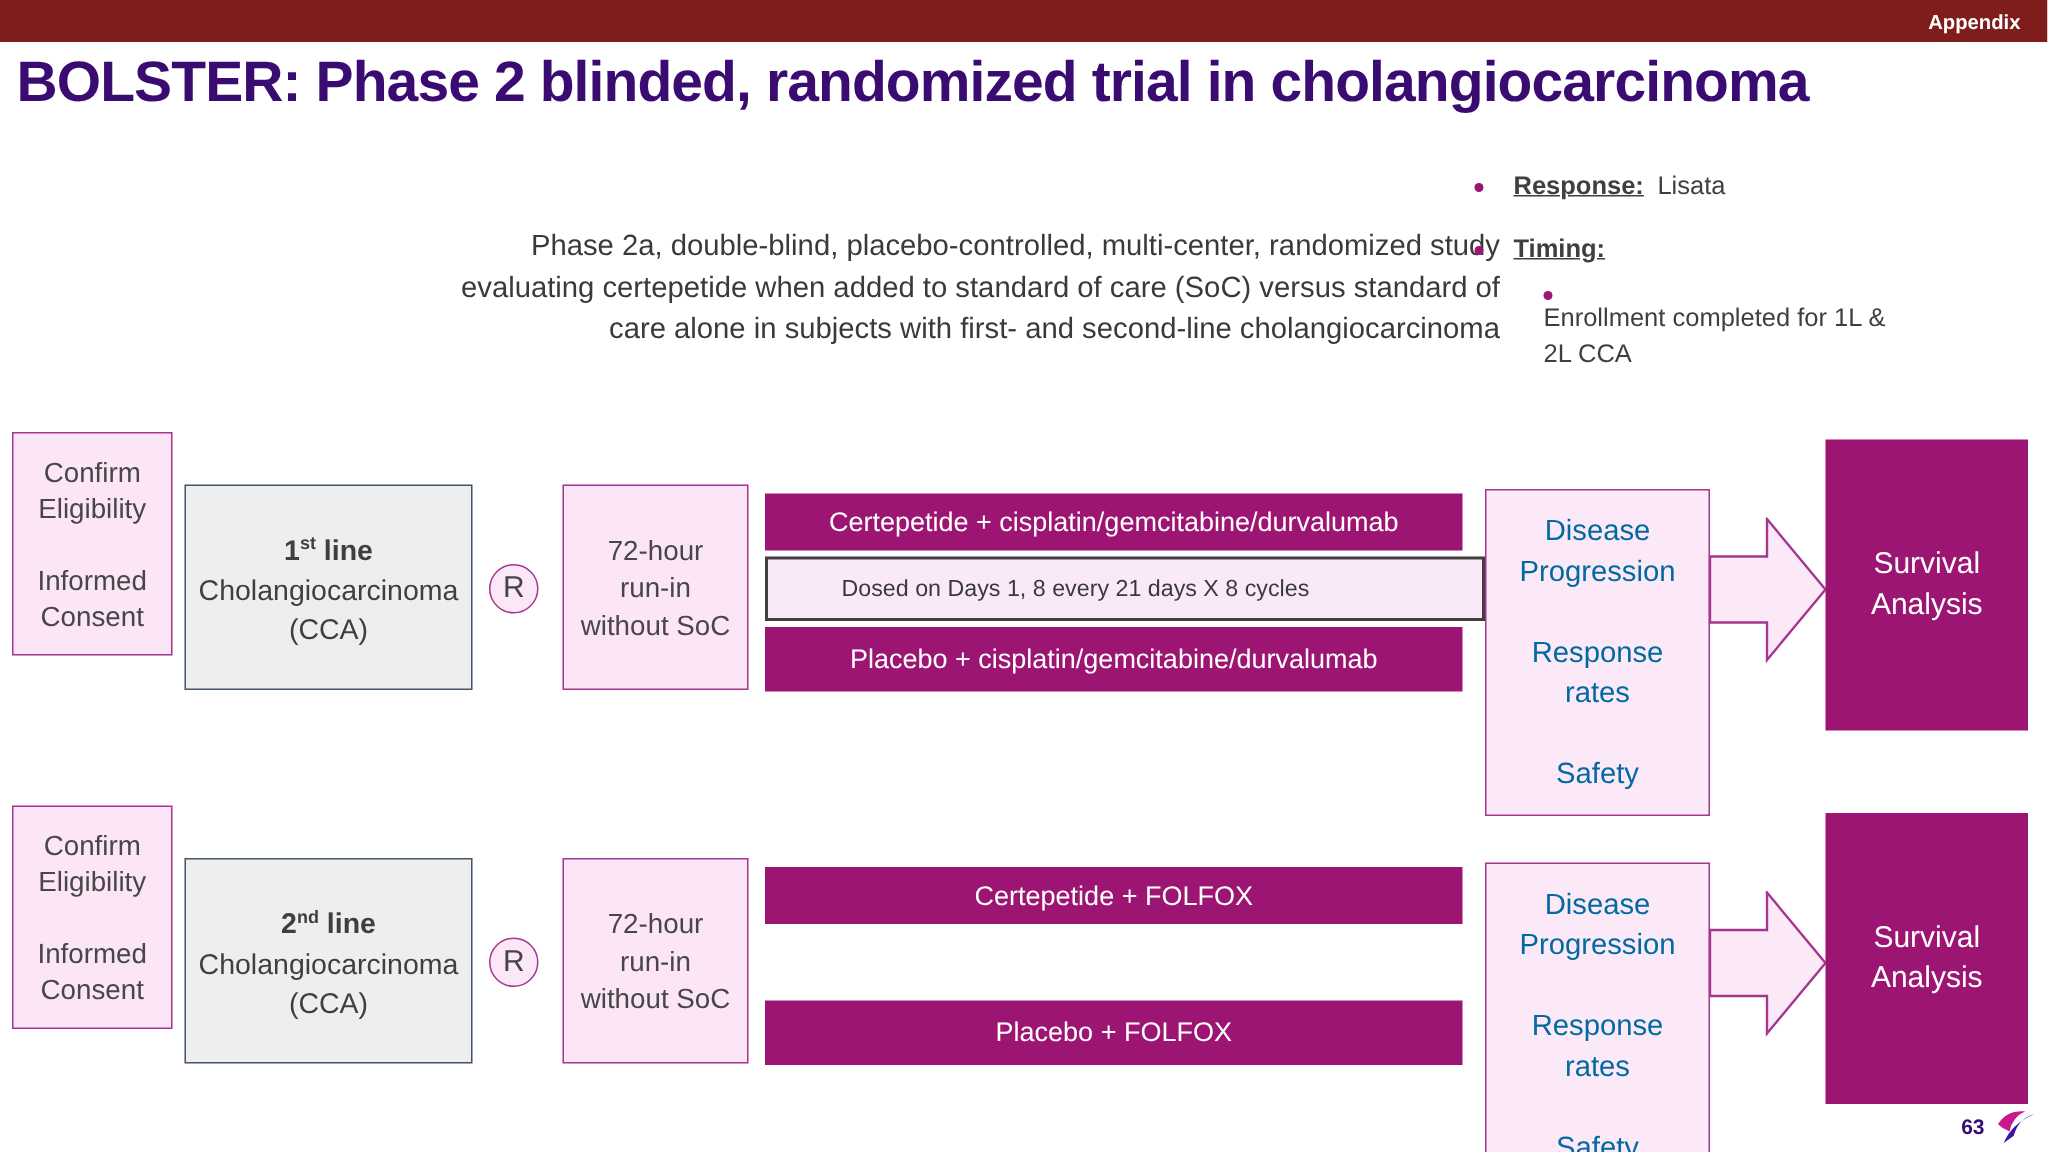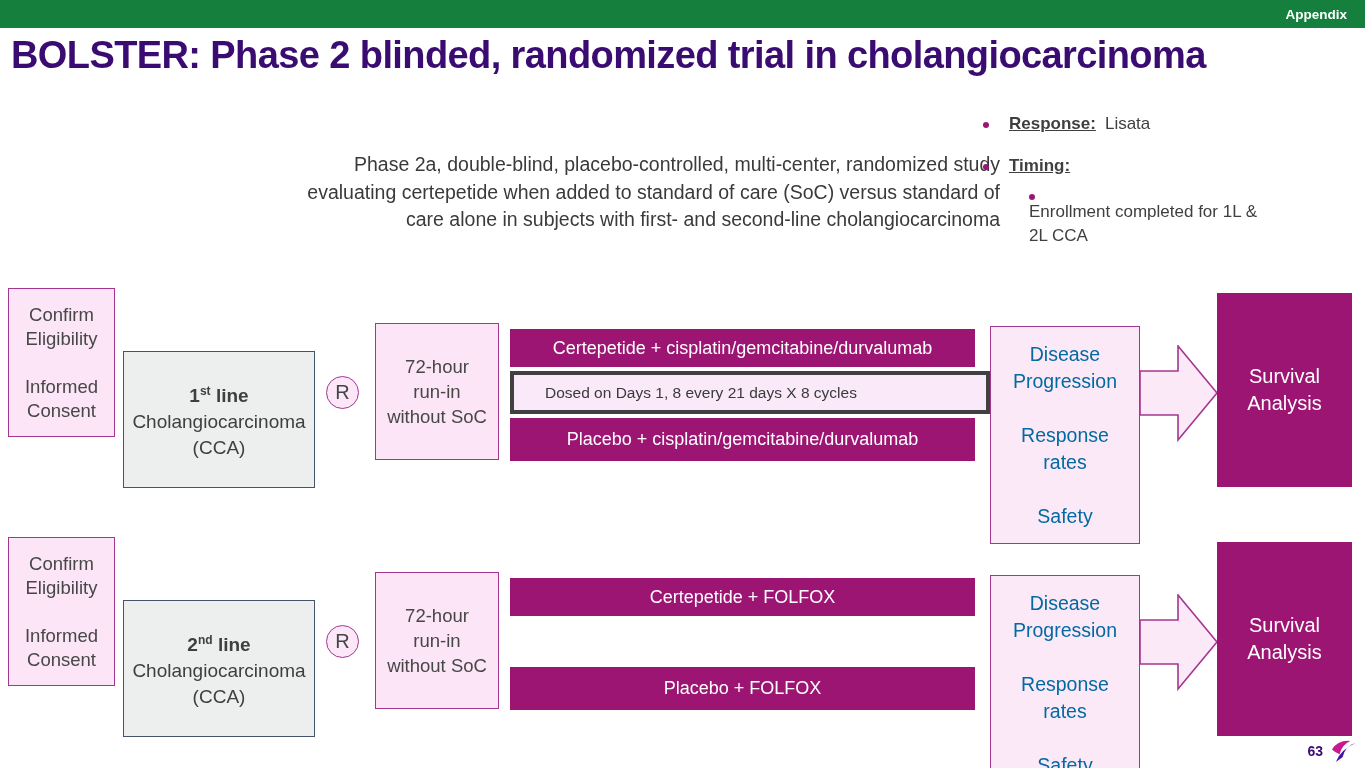--- a/index.html
+++ b/index.html
@@ -3,21 +3,21 @@
 <meta charset="utf-8">
 <style>
   * { margin:0; padding:0; box-sizing:border-box; }
   html,body { width:1365px; height:768px; }
   body {
     position:relative; background:#ffffff; overflow:hidden;
     font-family:"Liberation Sans", sans-serif; color:#3f3f3f;
   }
   .topbar {
     position:absolute; top:0; left:0; width:1365px; height:28px;
-    background:#15803d; display:flex; align-items:center; justify-content:flex-end;
+    background:#7f1d1d; display:flex; align-items:center; justify-content:flex-end;
     padding-right:18px;
   }
   .topbar-label { color:#ffffff; font-size:13.5px; font-weight:bold; }
   .slide-title {
     position:absolute; top:34px; left:11px; width:1340px;
     font-size:38px; font-weight:bold; color:#3a0c72; letter-spacing:-0.6px;
     white-space:nowrap;
   }
   .study-desc {
     position:absolute; top:151px; left:150px; width:850px;
@@ -47,21 +47,21 @@
     align-items:center; justify-content:center; text-align:center;
   }
   .pinkfill { background:#fbe5f7; border:1.6px solid #a5368f; }
   .eligibility {
     left:8px; top:8px; width:107px; height:149px;
     font-size:18.5px; line-height:24px; color:#474747; white-space:pre-line;
   }
   .population {
     left:123px; top:43px; width:192px; height:137px;
     background:#edefee; border:1.6px solid #44546a;
-    font-size:19px; line-height:26px; color:#3f3f3f;margin-top:28px;
+    font-size:19px; line-height:26px; color:#3f3f3f;
   }
   .pop-title { font-weight:bold; }
   .pop-title sup { font-size:12px; }
   .r-circle {
     position:absolute; left:326px; top:96px; width:33px; height:33px;
     border-radius:50%; background:#fbe7f8; border:1.6px solid #a5368f;
     display:flex; align-items:center; justify-content:center;
     font-size:20px; color:#454545;
   }
   .runin {
@@ -69,22 +69,22 @@
     font-size:18.5px; line-height:25px; color:#474747; white-space:pre-line;
   }
   .bands { position:absolute; left:510px; top:49px; width:480px; height:132px;border-radius:27px; }
   .band {
     position:absolute; left:0; display:flex; align-items:center; justify-content:center;
   }
   .band-top, .band-bot { width:465px; background:#9d1573; color:#ffffff; font-size:18px; }
   .band-top { top:0; height:38px; }
   .band-mid {
     top:42px; height:43px; width:480px; background:#fae9f8;
-    border:4px solid #404040; color:#3a3a3a; font-size:15.5px;
-    justify-content:flex-start; padding-left:31px;
+    border:2px solid #404040; color:#3a3a3a; font-size:15.5px;
+    justify-content:flex-start; padding-left:49px;
   }
   .band-bot { top:89px; height:43px; }
   .outcomes {
     left:990px; top:2px; width:150px; height:218px;
     background:#fbe9f8; border:1.6px solid #a5368f;
     font-size:19.5px; line-height:27px; color:#0369a1; white-space:pre-line;margin-top:44px;
   }
   .arrow-svg { position:absolute; left:1139px; top:65px; }
   .survival {
     left:1217px; top:13px; width:135px; height:194px;

